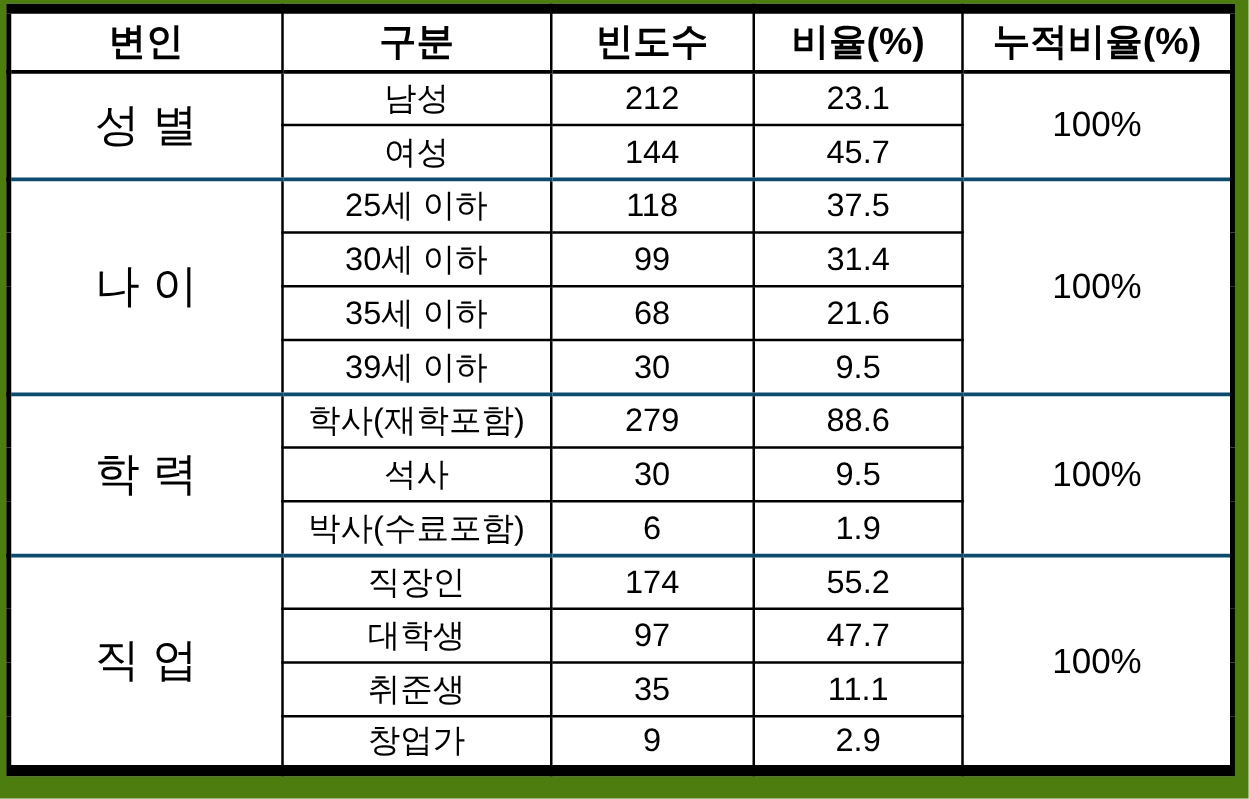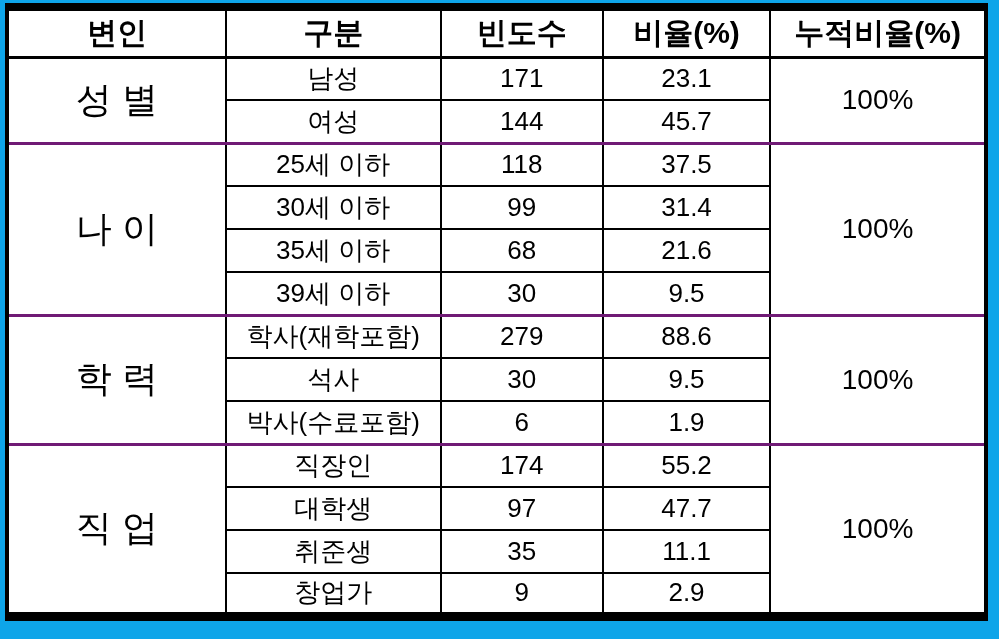--- a/index.html
+++ b/index.html
@@ -9,21 +9,21 @@
     width: 999px;
     height: 639px;
     overflow: hidden;
     font-family: "Liberation Sans", "DejaVu Sans", sans-serif;
     color: #000000;
   }
   .page {
     position: relative;
     width: 999px;
     height: 639px;
-    background: #0ea5e9;
+    background: #4d7c0f;
   }
   table.demo {
     position: absolute;
     left: 5px;
     top: 3px;
     width: 983px;
     border-collapse: collapse;
     table-layout: fixed;
     background: #ffffff;
   }
@@ -54,21 +54,21 @@
   }
   table.demo td.var {
     font-size: 36px;
     letter-spacing: 0.28em;
     text-indent: 0.28em;
   }
   table.demo td.cum {
     font-size: 28px;
   }
   table.demo tr.group-start td {
-    border-top: 3px solid #701a75;
+    border-top: 3px solid #0c4a6e;
   }
 </style>
 </head>
 <body>
 
 <div class="page">
   <table class="demo">
     <colgroup>
       <col style="width:217px">
       <col style="width:213px">
@@ -83,21 +83,21 @@
         <th>빈도수</th>
         <th>비율(%)</th>
         <th>누적비율(%)</th>
       </tr>
     </thead>
     <tbody>
 
       <tr>
         <td class="var" rowspan="2">성별</td>
         <td>남성</td>
-        <td>171</td>
+        <td>212</td>
         <td>23.1</td>
         <td class="cum" rowspan="2">100%</td>
       </tr>
       <tr>
         <td>여성</td>
         <td>144</td>
         <td>45.7</td>
       </tr>
 
       <tr class="group-start">

